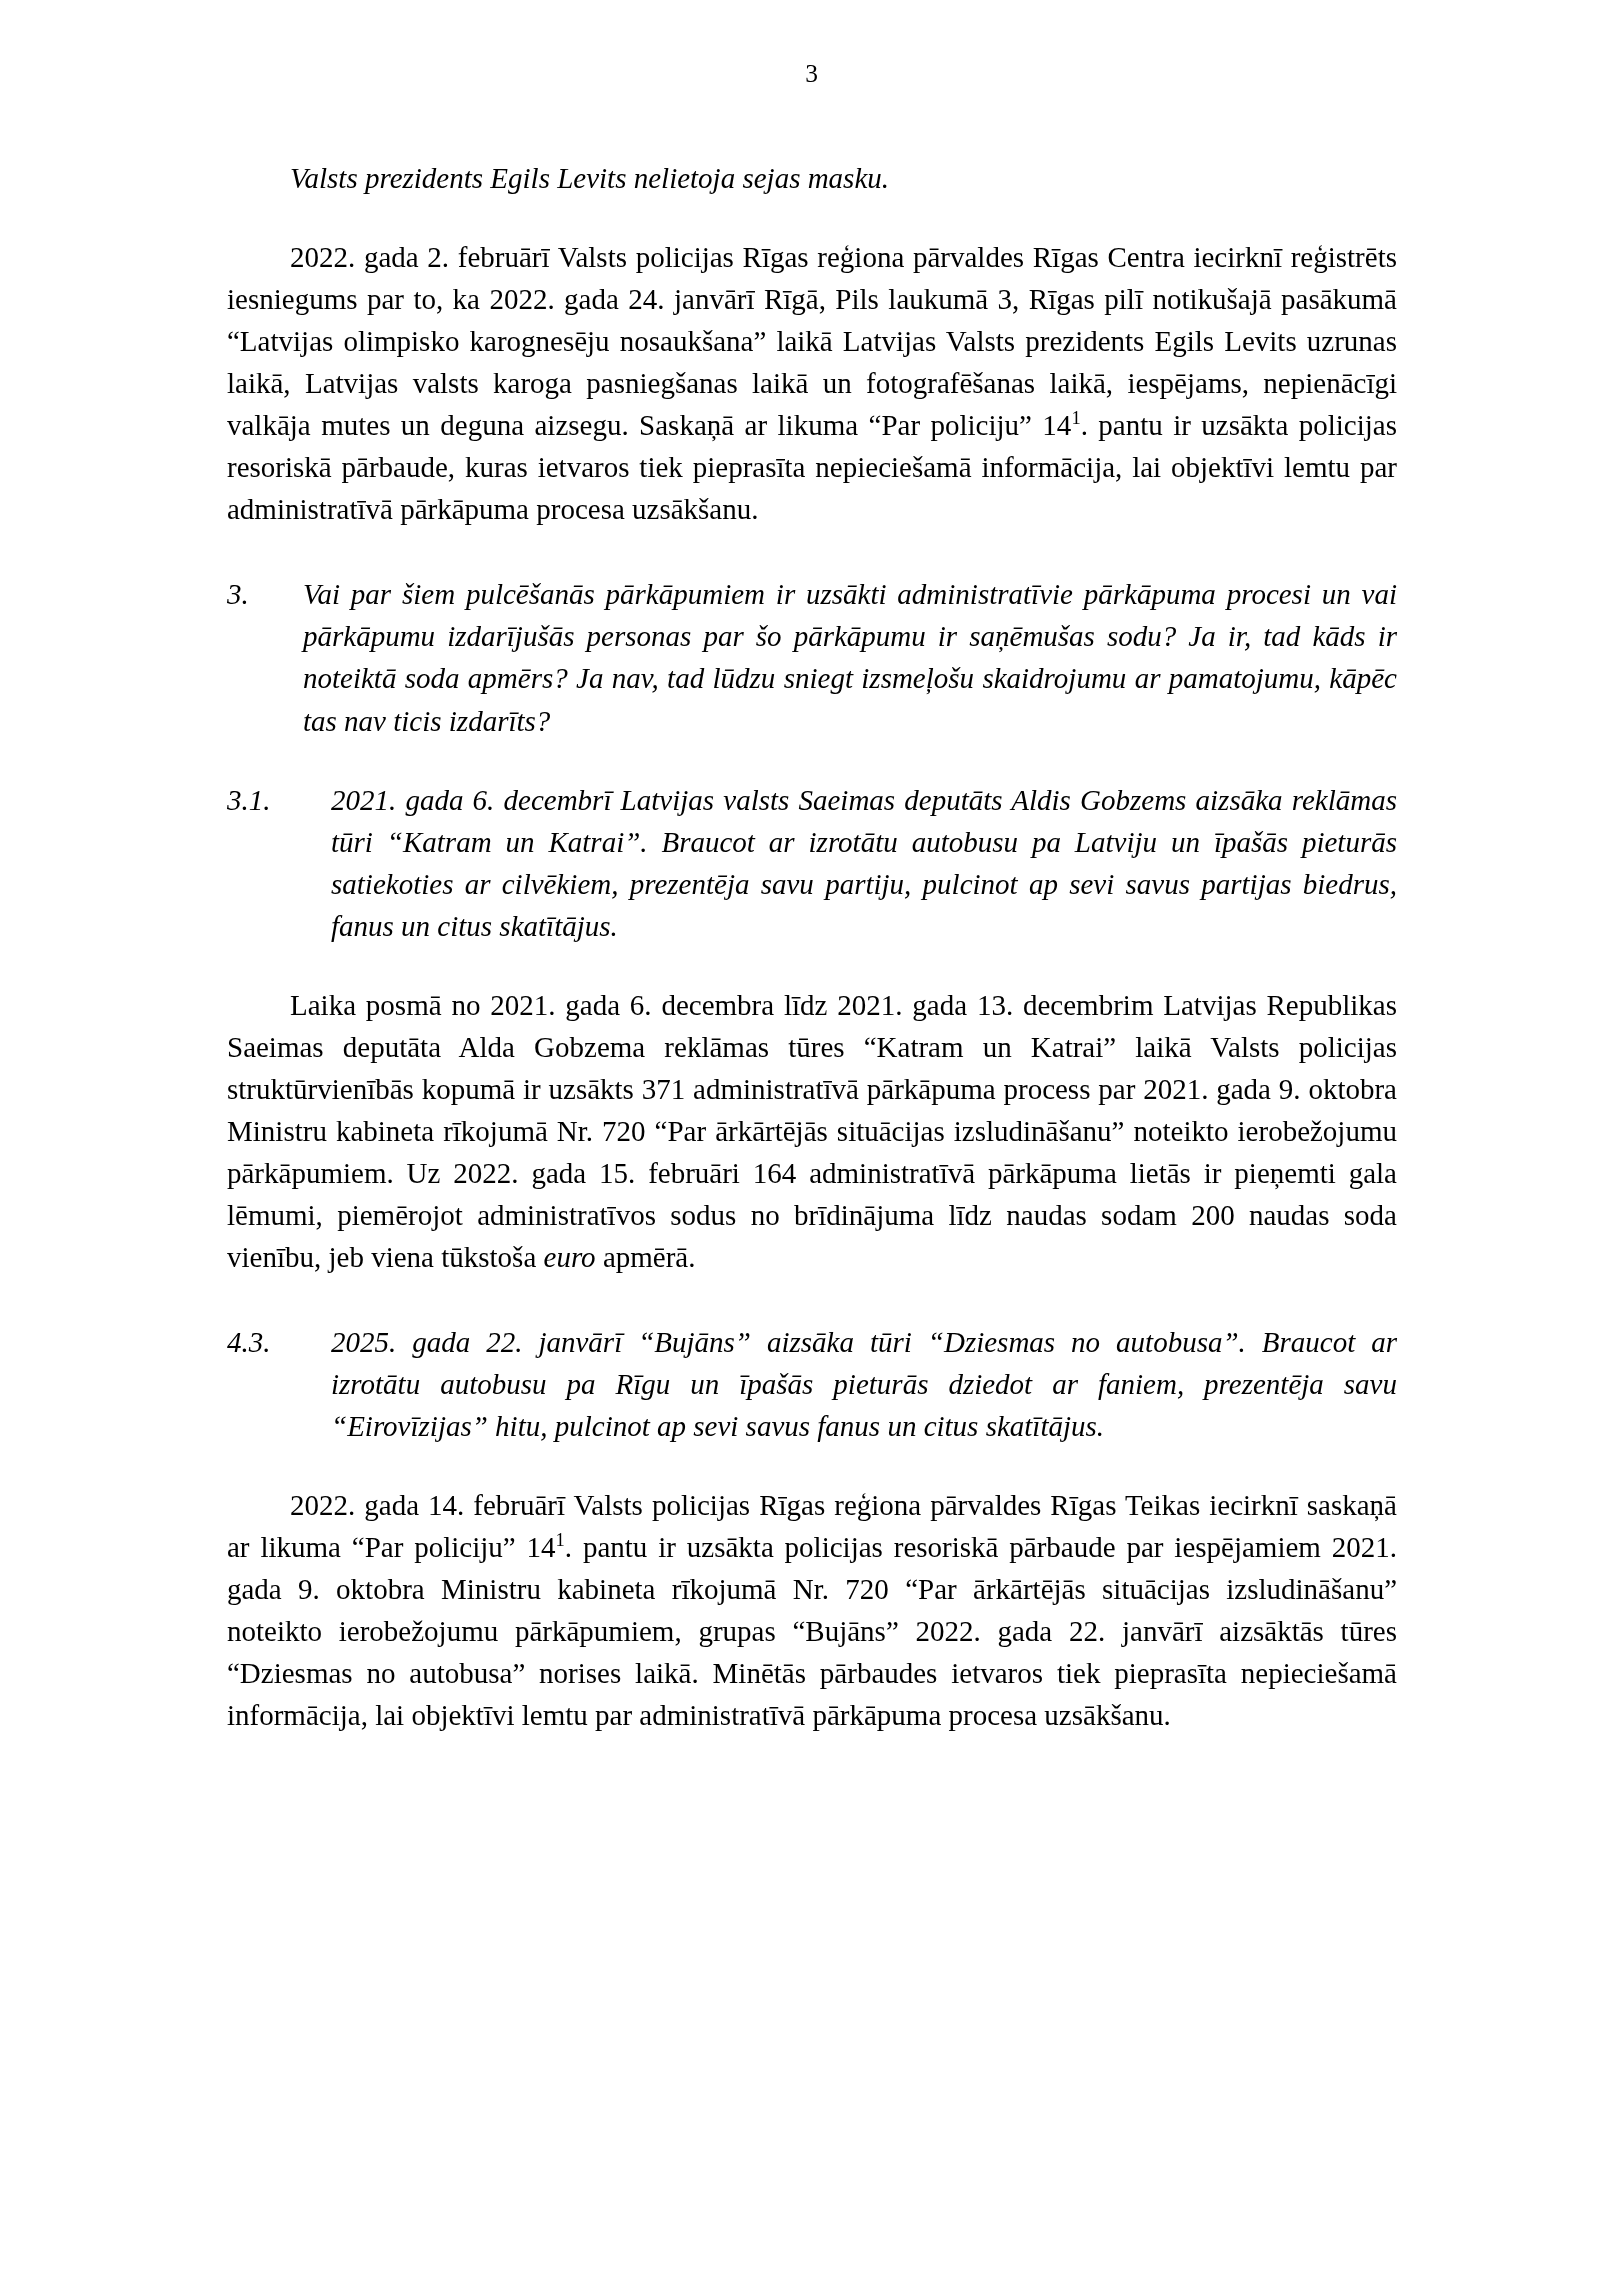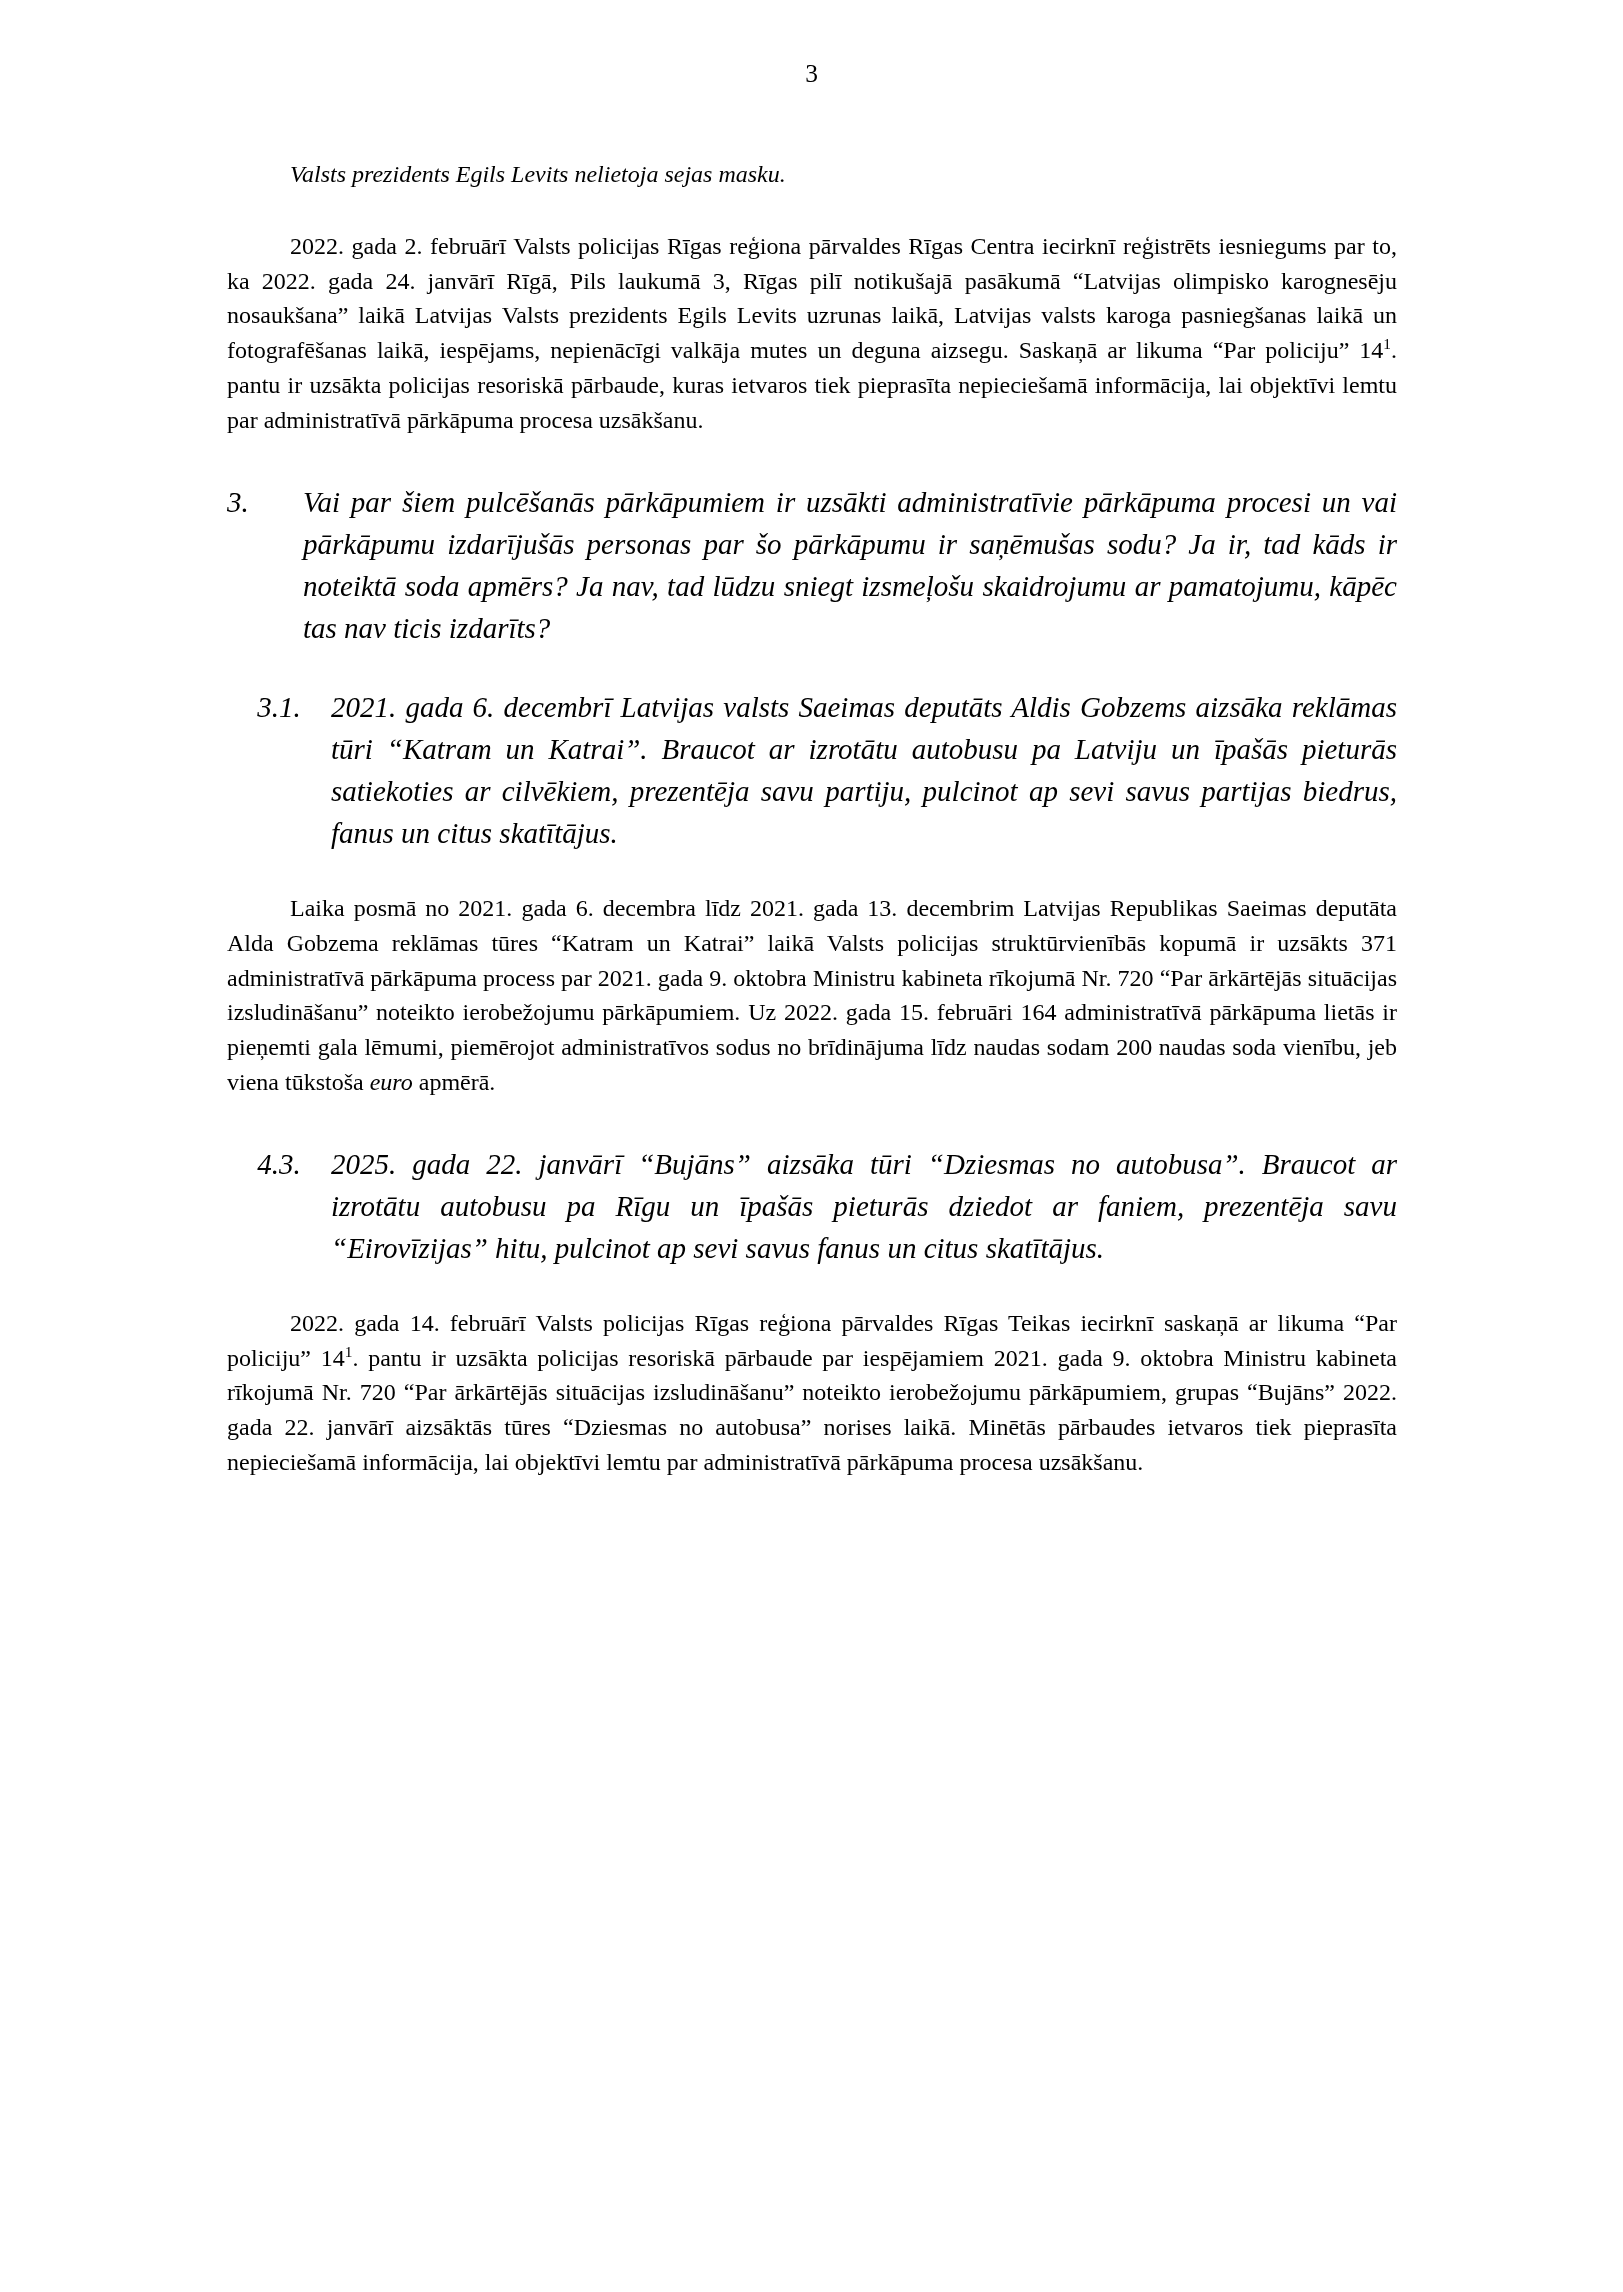--- a/index.html
+++ b/index.html
@@ -30,21 +30,21 @@
     line-height: 1;
   }
   .content {
     position: absolute;
     top: 157px;
     left: 227px;
     width: 1170px;
   }
   p {
     margin: 0;
-    font-size: 24px;
+    font-size: 29px;
     line-height: 1.45;
     text-align: justify;
     text-justify: inter-word;
   }
   .indent {
     text-indent: 63px;
   }
   .italic {
     font-style: italic;
   }
@@ -69,21 +69,20 @@
   .num-block .body {
     flex: 1 1 auto;
     text-align: justify;
     text-justify: inter-word;
   }
   .num-block.sub {
     padding-left: 0;
   }
   .num-block.sub .num {
     width: 104px;
-    text-align: center;
   }
   sup {
     font-size: 0.64em;
     vertical-align: super;
     line-height: 0;
   }
 </style>
 </head>
 <body>
 

